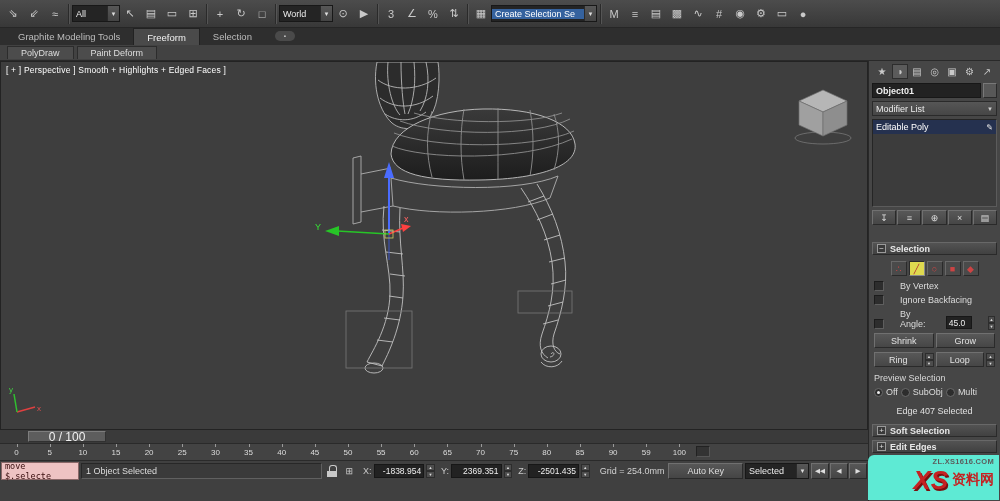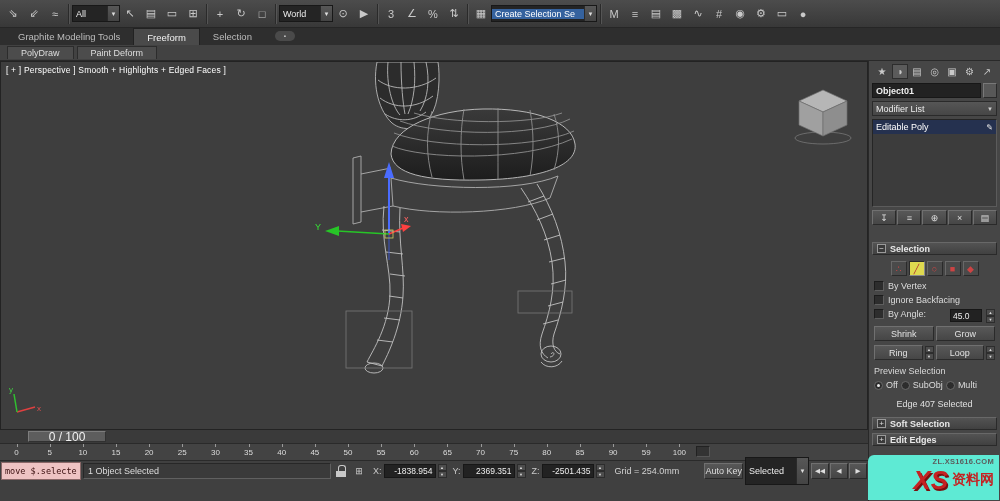--- a/index.html
+++ b/index.html
@@ -51,21 +51,21 @@
   .sicon{width:16px;height:16px;display:flex;align-items:center;justify-content:center;color:#c9c9c9;font-size:9px;}
   .lock{position:relative;width:12px;height:13px;}
   .lock::before{content:"";position:absolute;top:0;left:3px;width:6px;height:5px;border:1px solid #c9c9c9;border-bottom:none;border-radius:3px 3px 0 0;}
   .lock::after{content:"";position:absolute;bottom:1px;left:1px;width:10px;height:6px;background:#c9c9c9;}
   .coord-lbl{color:#c9c9c9;margin-left:4px;}
   .numbox{width:52px;height:14px;background:#222;border:1px solid #171717;color:#eee;font-size:8.5px;display:flex;align-items:center;justify-content:flex-end;padding:0 2px;white-space:nowrap;overflow:hidden;}
   .spin{width:9px;height:14px;display:flex;flex-direction:column;}
   .spin i{flex:1;background:#4d4d4d;border:1px solid #2d2d2d;font-style:normal;font-size:4px;color:#ddd;display:flex;align-items:center;justify-content:center;}
   .spin .up::before{content:"▲";} .spin .dn::before{content:"▼";}
   .grid-label{margin-left:8px;color:#d2d2d2;white-space:nowrap;}
-  .sbtn{height:16px;background:linear-gradient(#575757,#454545);border:1px solid;border-color:#707070 #2a2a2a #2a2a2a #707070;color:#dedede;display:flex;align-items:center;justify-content:center;padding:0 0;white-space:nowrap;}
+  .sbtn{height:16px;background:linear-gradient(#575757,#454545);border:1px solid;border-color:#707070 #2a2a2a #2a2a2a #707070;color:#dedede;display:flex;align-items:center;justify-content:center;padding:0 18px;white-space:nowrap;}
   .kcombo{width:64px;}
   .playbtn{width:18px;height:16px;background:linear-gradient(#575757,#454545);border:1px solid;border-color:#707070 #2a2a2a #2a2a2a #707070;color:#ddd;font-size:6.5px;display:flex;align-items:center;justify-content:center;}
   .spacer{flex:1;}
   .spc265{width:265px;flex:0 0 auto;}
   .att{color:#d2d2d2;margin-left:8px;white-space:nowrap;}
 
   
   .command-panel{position:absolute;top:61px;right:0;width:132px;height:440px;background:#464646;border-left:1px solid #282828;padding:2px 3px;display:flex;flex-direction:column;gap:3px;}
   .cp-tabs{display:flex;gap:1px;justify-content:space-between;padding:1px 2px;}
   .cp-tab{width:16px;height:15px;display:flex;align-items:center;justify-content:center;color:#c9c9c9;font-size:10px;border:1px solid transparent;}
@@ -80,21 +80,21 @@
   .stack-row .ric{font-size:8px;color:#e6e6e6;}
   .stack-btns{display:flex;gap:1px;}
   .stack-btn{flex:1;height:15px;background:linear-gradient(#585858,#464646);border:1px solid;border-color:#707070 #2a2a2a #2a2a2a #707070;color:#ddd;display:flex;align-items:center;justify-content:center;font-size:9px;}
   .rollout-header{height:13px;background:linear-gradient(#535353,#414141);border:1px solid;border-color:#686868 #2a2a2a #2a2a2a #686868;display:flex;align-items:center;gap:4px;padding:0 4px;color:#e8e8e8;font-weight:bold;}
   .rollout-header.first{margin-top:14px;}
   .rh-sign{width:9px;height:9px;border:1px solid #9a9a9a;background:#3a3a3a;display:flex;align-items:center;justify-content:center;font-size:8px;line-height:1;color:#ddd;font-weight:normal;}
   .rollout-body{display:flex;flex-direction:column;gap:4px;padding:2px 2px 3px;}
   .subobj-row{display:flex;gap:2px;justify-content:center;padding:1px 0;}
   .so-icon{width:16px;height:15px;border:1px solid;border-color:#686868 #2a2a2a #2a2a2a #686868;background:#4a4a4a;color:#cc4444;font-size:9px;display:flex;align-items:center;justify-content:center;}
   .so-icon.active{background:#ded94f;border-color:#2a2a2a #8a8a8a #8a8a8a #2a2a2a;color:#b03030;}
-  .cb-row{display:flex;align-items:flex-start;gap:4px;color:#dcdcdc;}
+  .cb-row{display:flex;align-items:flex-end;gap:16px;color:#dcdcdc;}
   .cb{width:10px;height:10px;background:#2d2d2d;border:1px solid;border-color:#1c1c1c #5e5e5e #5e5e5e #1c1c1c;flex:0 0 auto;}
   .numfield{width:32px;height:13px;background:#222;border:1px solid #171717;color:#eee;font-size:8.5px;display:flex;align-items:center;padding:0 2px;margin-left:auto;}
   .btn-pair{display:flex;gap:2px;align-items:center;}
   .cp-btn{flex:1;height:15px;background:linear-gradient(#585858,#464646);border:1px solid;border-color:#707070 #2a2a2a #2a2a2a #707070;color:#e2e2e2;display:flex;align-items:center;justify-content:center;}
   .group-label{color:#d8d8d8;margin-top:2px;}
   .radio-row{display:flex;align-items:center;gap:3px;color:#dcdcdc;}
   .radio{width:9px;height:9px;border-radius:50%;background:#2d2d2d;border:1px solid #6a6a6a;position:relative;flex:0 0 auto;}
   .radio.checked::after{content:"";position:absolute;inset:2px;border-radius:50%;background:#ececec;}
   .sel-count{text-align:center;color:#e0e0e0;padding:5px 0 2px;}
 
@@ -331,21 +331,21 @@
         </span>
       <span class="coord-lbl">Z:</span>
       <span class="numbox">-2501.435</span>
       <span class="spin">
           <i class="up"></i>
           <i class="dn"></i>
         </span>
       <span class="grid-label">Grid = 254.0mm</span>
       <div class="spacer"></div>
       <div class="sbtn">Auto Key</div>
-      <div class="combo kcombo" style="height:28px;">
+      <div class="combo kcombo" style="height:16px;">
         <span class="val">Selected</span>
         <span class="arr">▼</span>
       </div>
       <div class="tb-group">
           <span class="playbtn">◀◀</span>
           <span class="playbtn">◀</span>
           <span class="playbtn">▶</span>
         </div>
     </div>
   </div>

